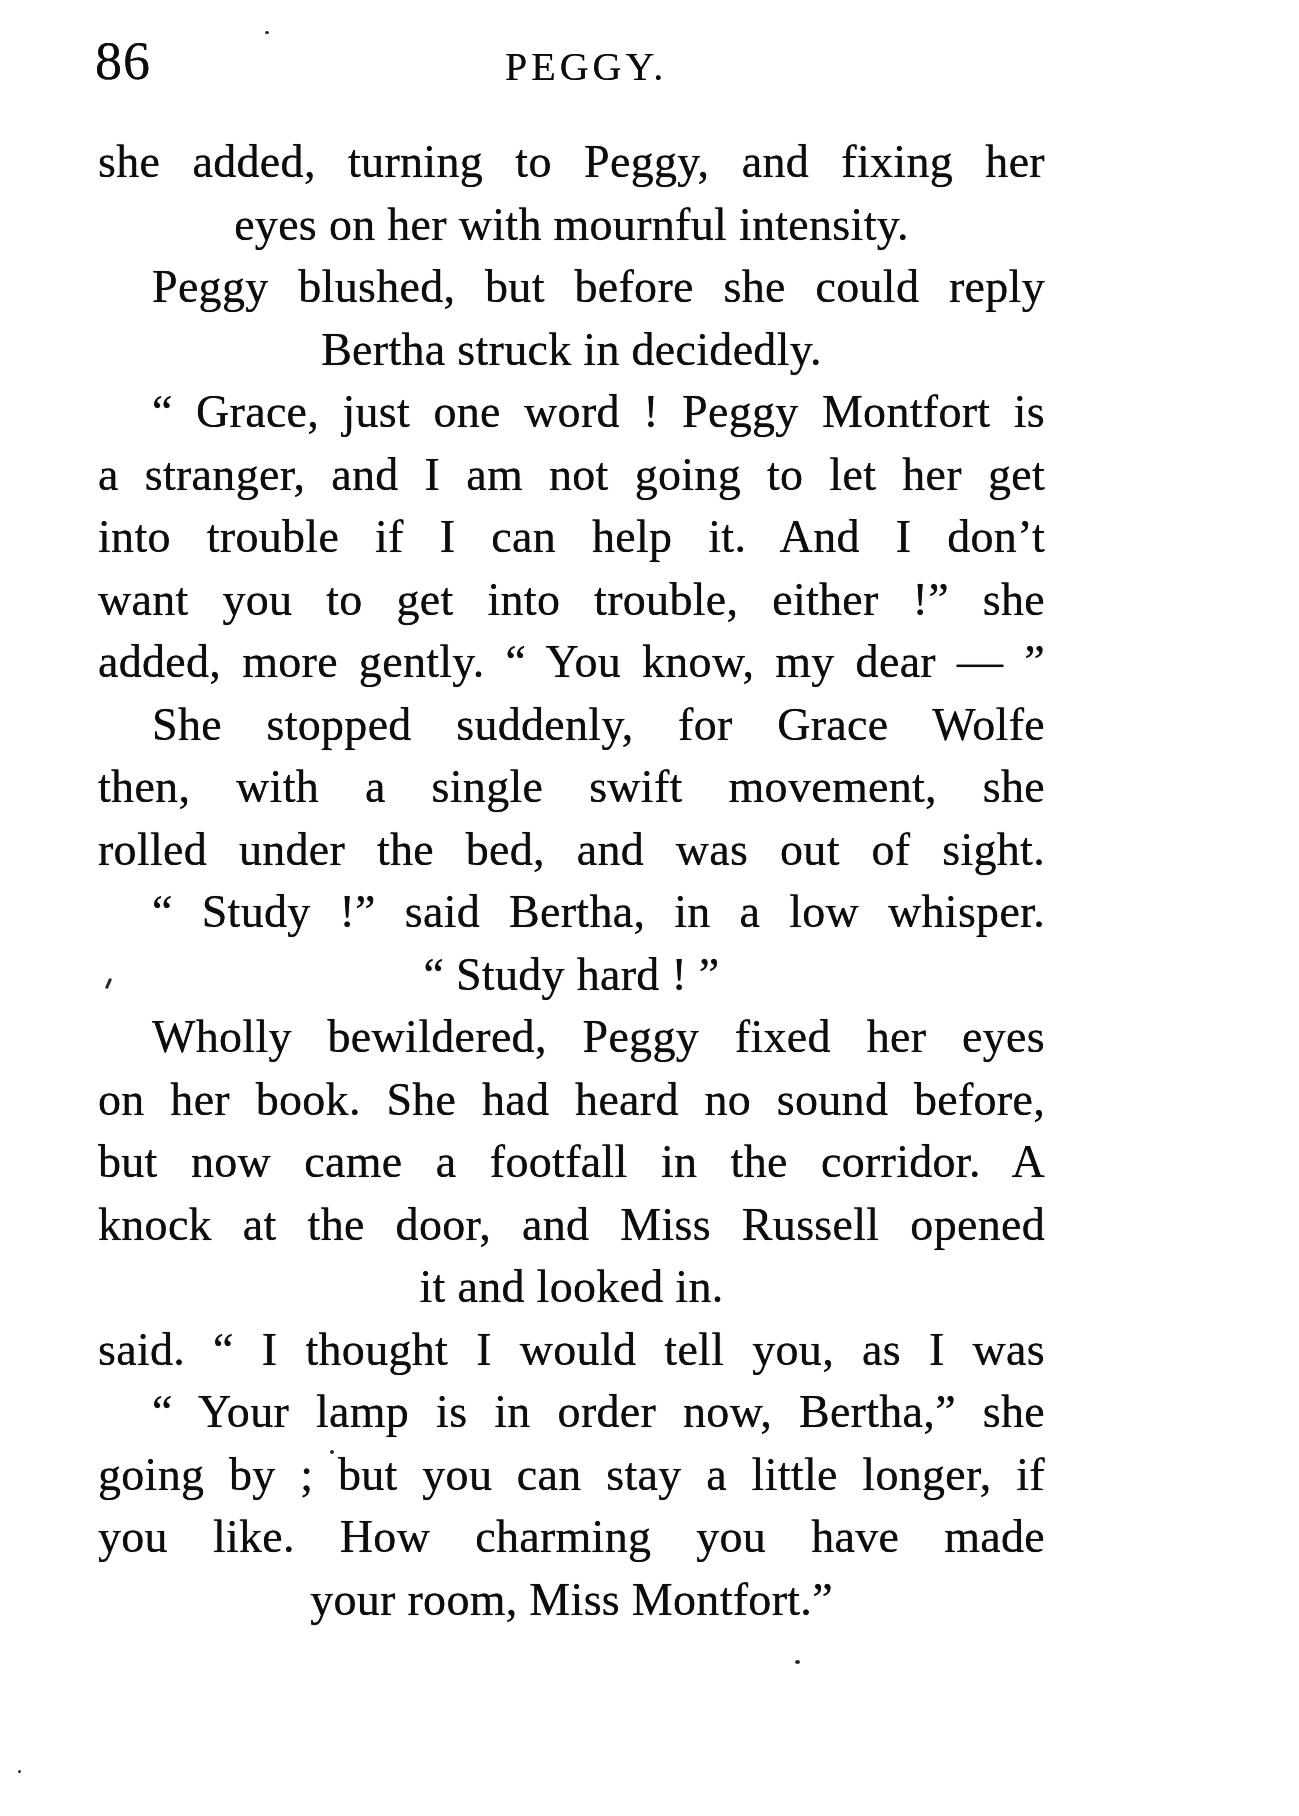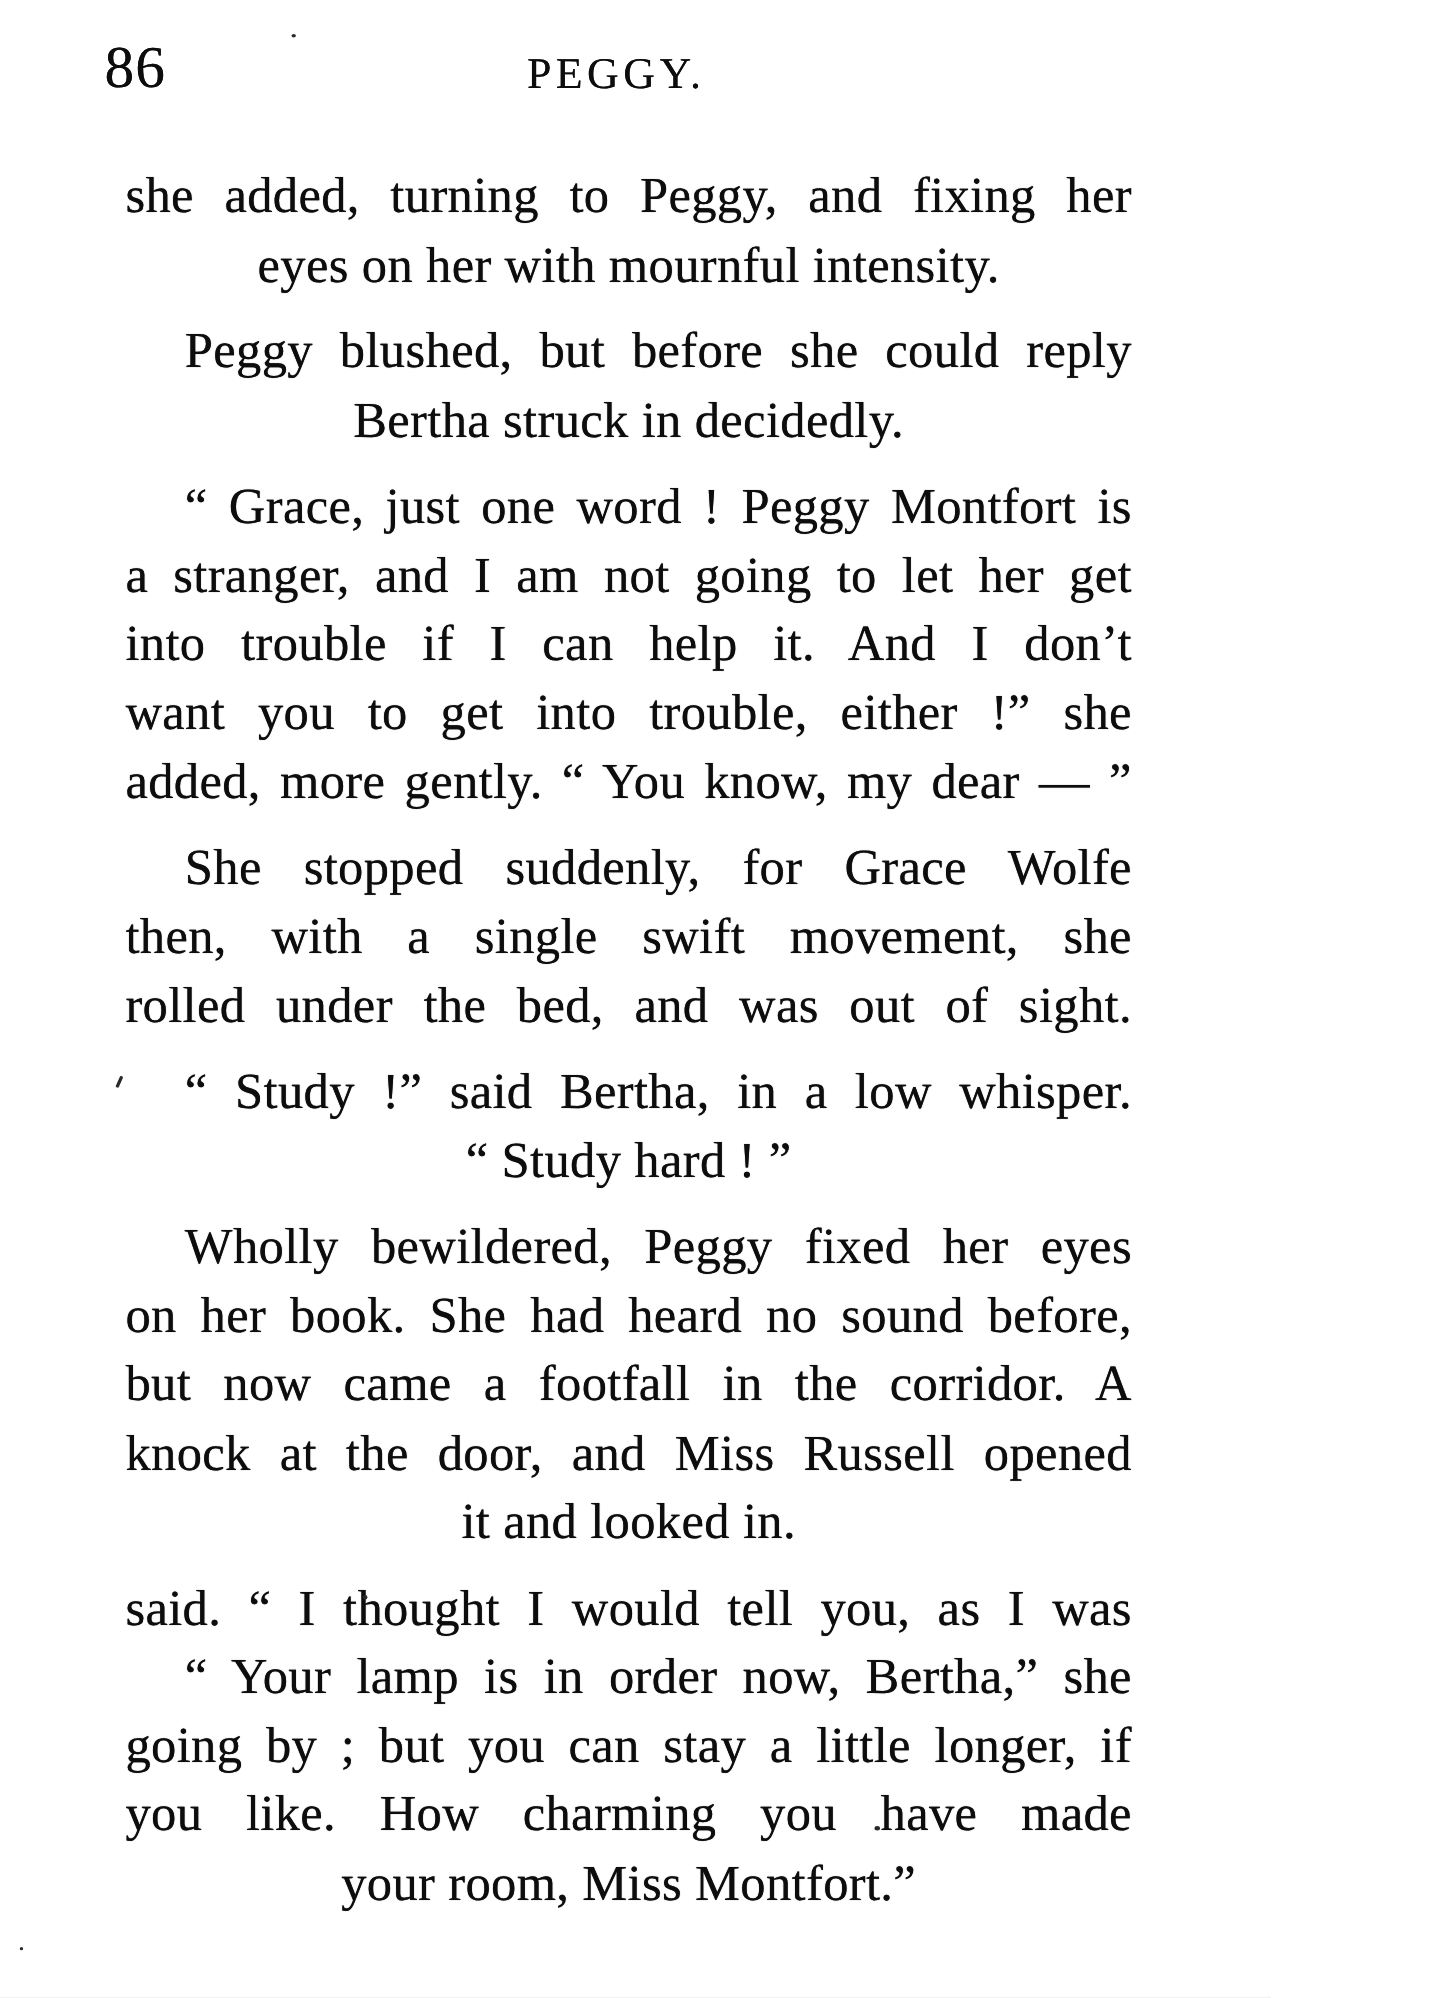--- a/index.html
+++ b/index.html
@@ -25,38 +25,38 @@
     position: absolute;
     left: 95px;
     top: 34px;
     font-size: 54px;
     line-height: 1;
     letter-spacing: 1px;
     text-shadow: 0 0 0.6px rgba(0,0,0,0.85);
   }
   .head-title {
     position: absolute;
-    left: 479px;
+    left: 505px;
     top: 47px;
     font-size: 40px;
     line-height: 1;
     letter-spacing: 4px;
     text-shadow: 0 0 0.6px rgba(0,0,0,0.85);
   }
   .body-text {
     position: absolute;
     left: 98px;
     top: 131px;
     width: 947px;
     font-size: 46px;
     line-height: 62.5px;
     letter-spacing: 0.3px;
     text-shadow: 0 0 0.7px rgba(0,0,0,0.9);
   }
-  .para { margin: 16px; padding: 0; }
+  .para { margin: 0; padding: 0; }
   .line {
     height: 62.5px;
     overflow: hidden;
     text-align: center;
     white-space: normal;
   }
   .line.j {
     text-align: justify;
     text-align-last: justify;
     text-justify: inter-word;

